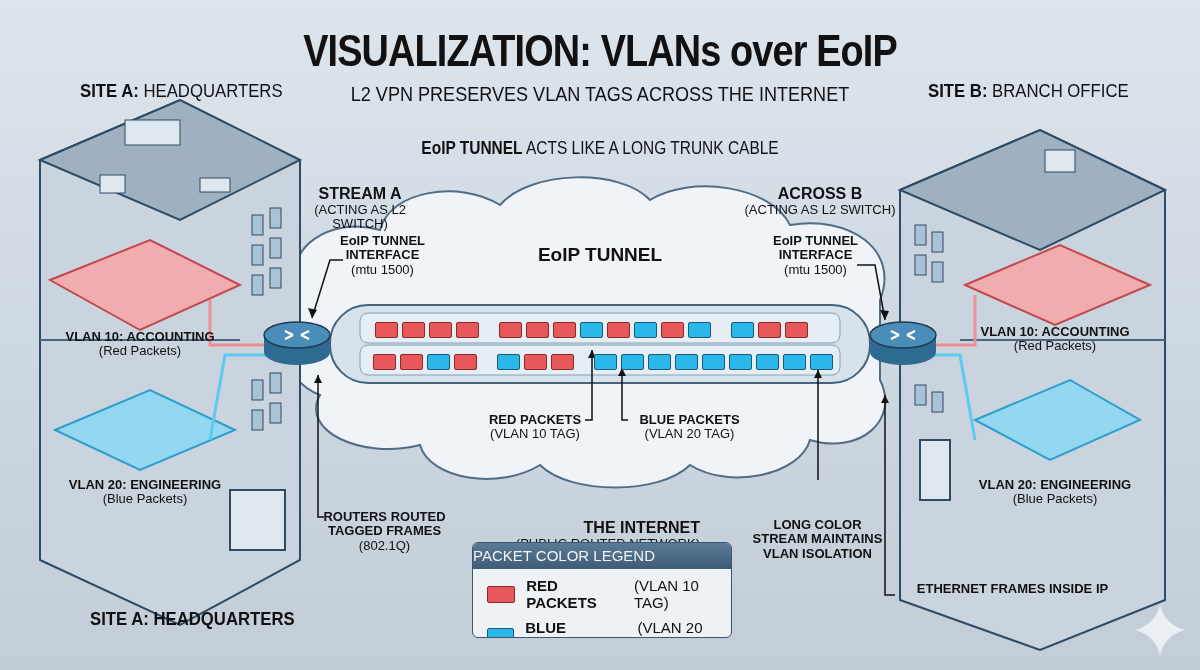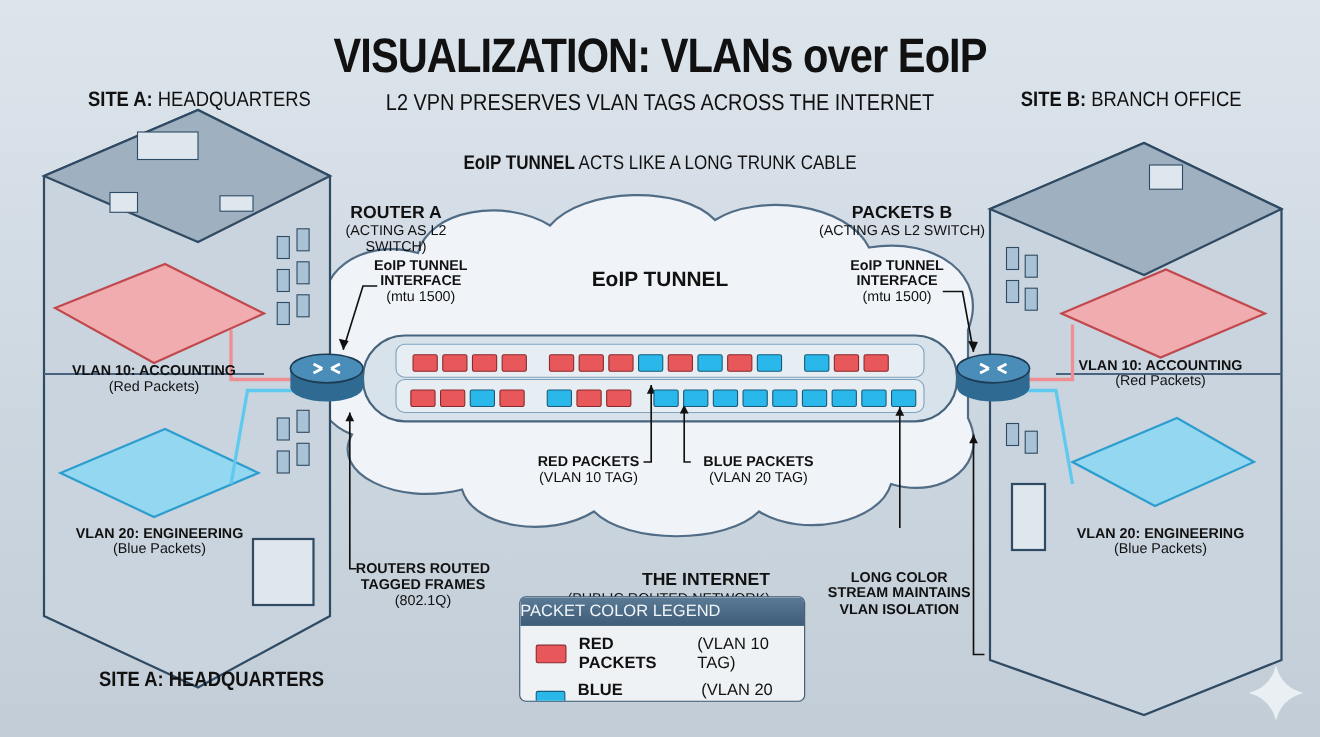--- a/index.html
+++ b/index.html
@@ -161,31 +161,31 @@
     <div class="packet p-blue" style="left: 437px;"></div>
   </div>
 
 <div class="abs t-title">VISUALIZATION: VLANs over EoIP</div>
 <div class="abs t-sub">L2 VPN PRESERVES VLAN TAGS ACROSS THE INTERNET</div>
 <div class="abs t-site" style="left:80px;top:80px;"><b>SITE A:</b><span> HEADQUARTERS</span></div>
 <div class="abs t-site" style="left:928px;top:80px;"><b>SITE B:</b><span> BRANCH OFFICE</span></div>
 <div class="abs t-trunk"><b>EoIP TUNNEL</b><span> ACTS LIKE A LONG TRUNK CABLE</span></div>
 
 <div class="abs lbl" style="left:300px;top:185px;width:120px;">
-  <div class="h med">ROUTER A</div>
+  <div class="h med">STREAM A</div>
   <div class="small">(ACTING AS L2 SWITCH)</div>
 </div>
 <div class="abs lbl small" style="left:335px;top:234px;width:95px;">
   <div class="h">EoIP TUNNEL</div>
   <div class="h">INTERFACE</div>
   <div>(mtu 1500)</div>
 </div>
 
 <div class="abs lbl" style="left:740px;top:185px;width:160px;">
-  <div class="h med">PACKETS B</div>
+  <div class="h med">ACROSS B</div>
   <div class="small">(ACTING AS L2 SWITCH)</div>
 </div>
 <div class="abs lbl small" style="left:768px;top:234px;width:95px;">
   <div class="h">EoIP TUNNEL</div>
   <div class="h">INTERFACE</div>
   <div>(mtu 1500)</div>
 </div>
 
 <div class="abs lbl" style="left:480px;top:245px;width:240px;">
   <div class="h" style="font-size:19px;">EoIP TUNNEL</div>
@@ -207,20 +207,21 @@
 <div class="abs lbl" style="left:500px;top:519px;width:200px;text-align:right;">
   <div class="h med">THE INTERNET</div>
   <div class="small">(PUBLIC ROUTED NETWORK)</div>
 </div>
 <div class="abs lbl small" style="left:750px;top:518px;width:135px;">
   <div class="h">LONG COLOR</div>
   <div class="h">STREAM MAINTAINS</div>
   <div class="h">VLAN ISOLATION</div>
 </div>
 <div class="abs lbl small" style="left:900px;top:582px;width:225px;">
+  <div class="h">ETHERNET FRAMES INSIDE IP</div>
 </div>
 
 <div class="abs lbl small" style="left:50px;top:330px;width:180px;">
   <div class="h">VLAN 10: ACCOUNTING</div>
   <div>(Red Packets)</div>
 </div>
 <div class="abs lbl small" style="left:50px;top:478px;width:190px;">
   <div class="h">VLAN 20: ENGINEERING</div>
   <div>(Blue Packets)</div>
 </div>

